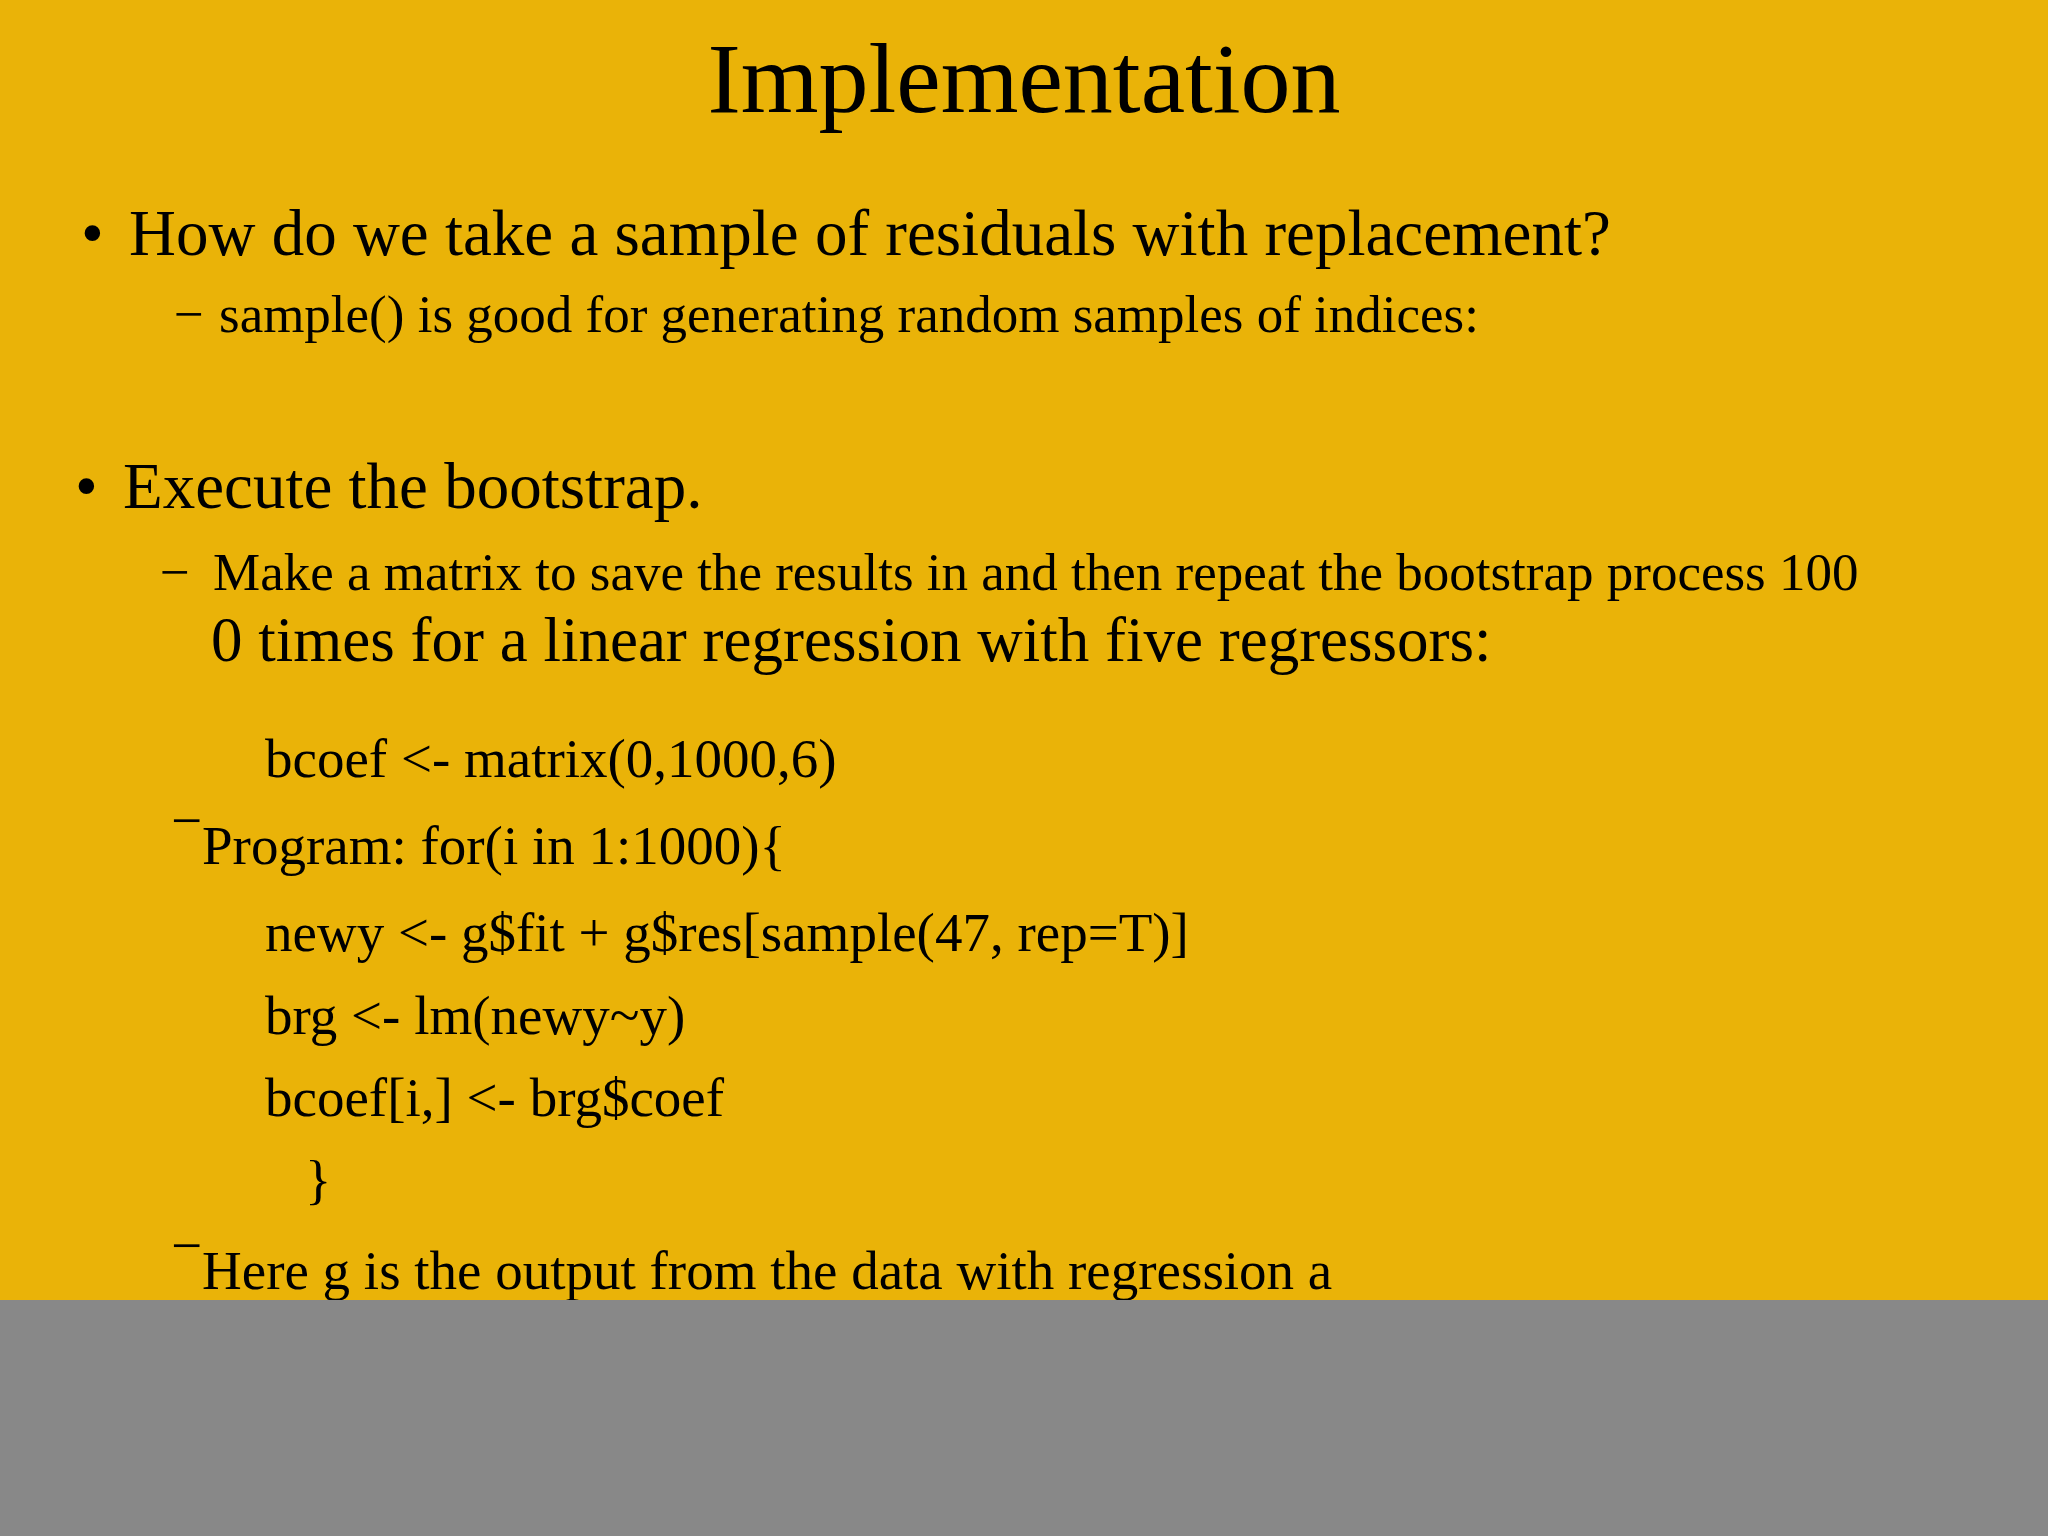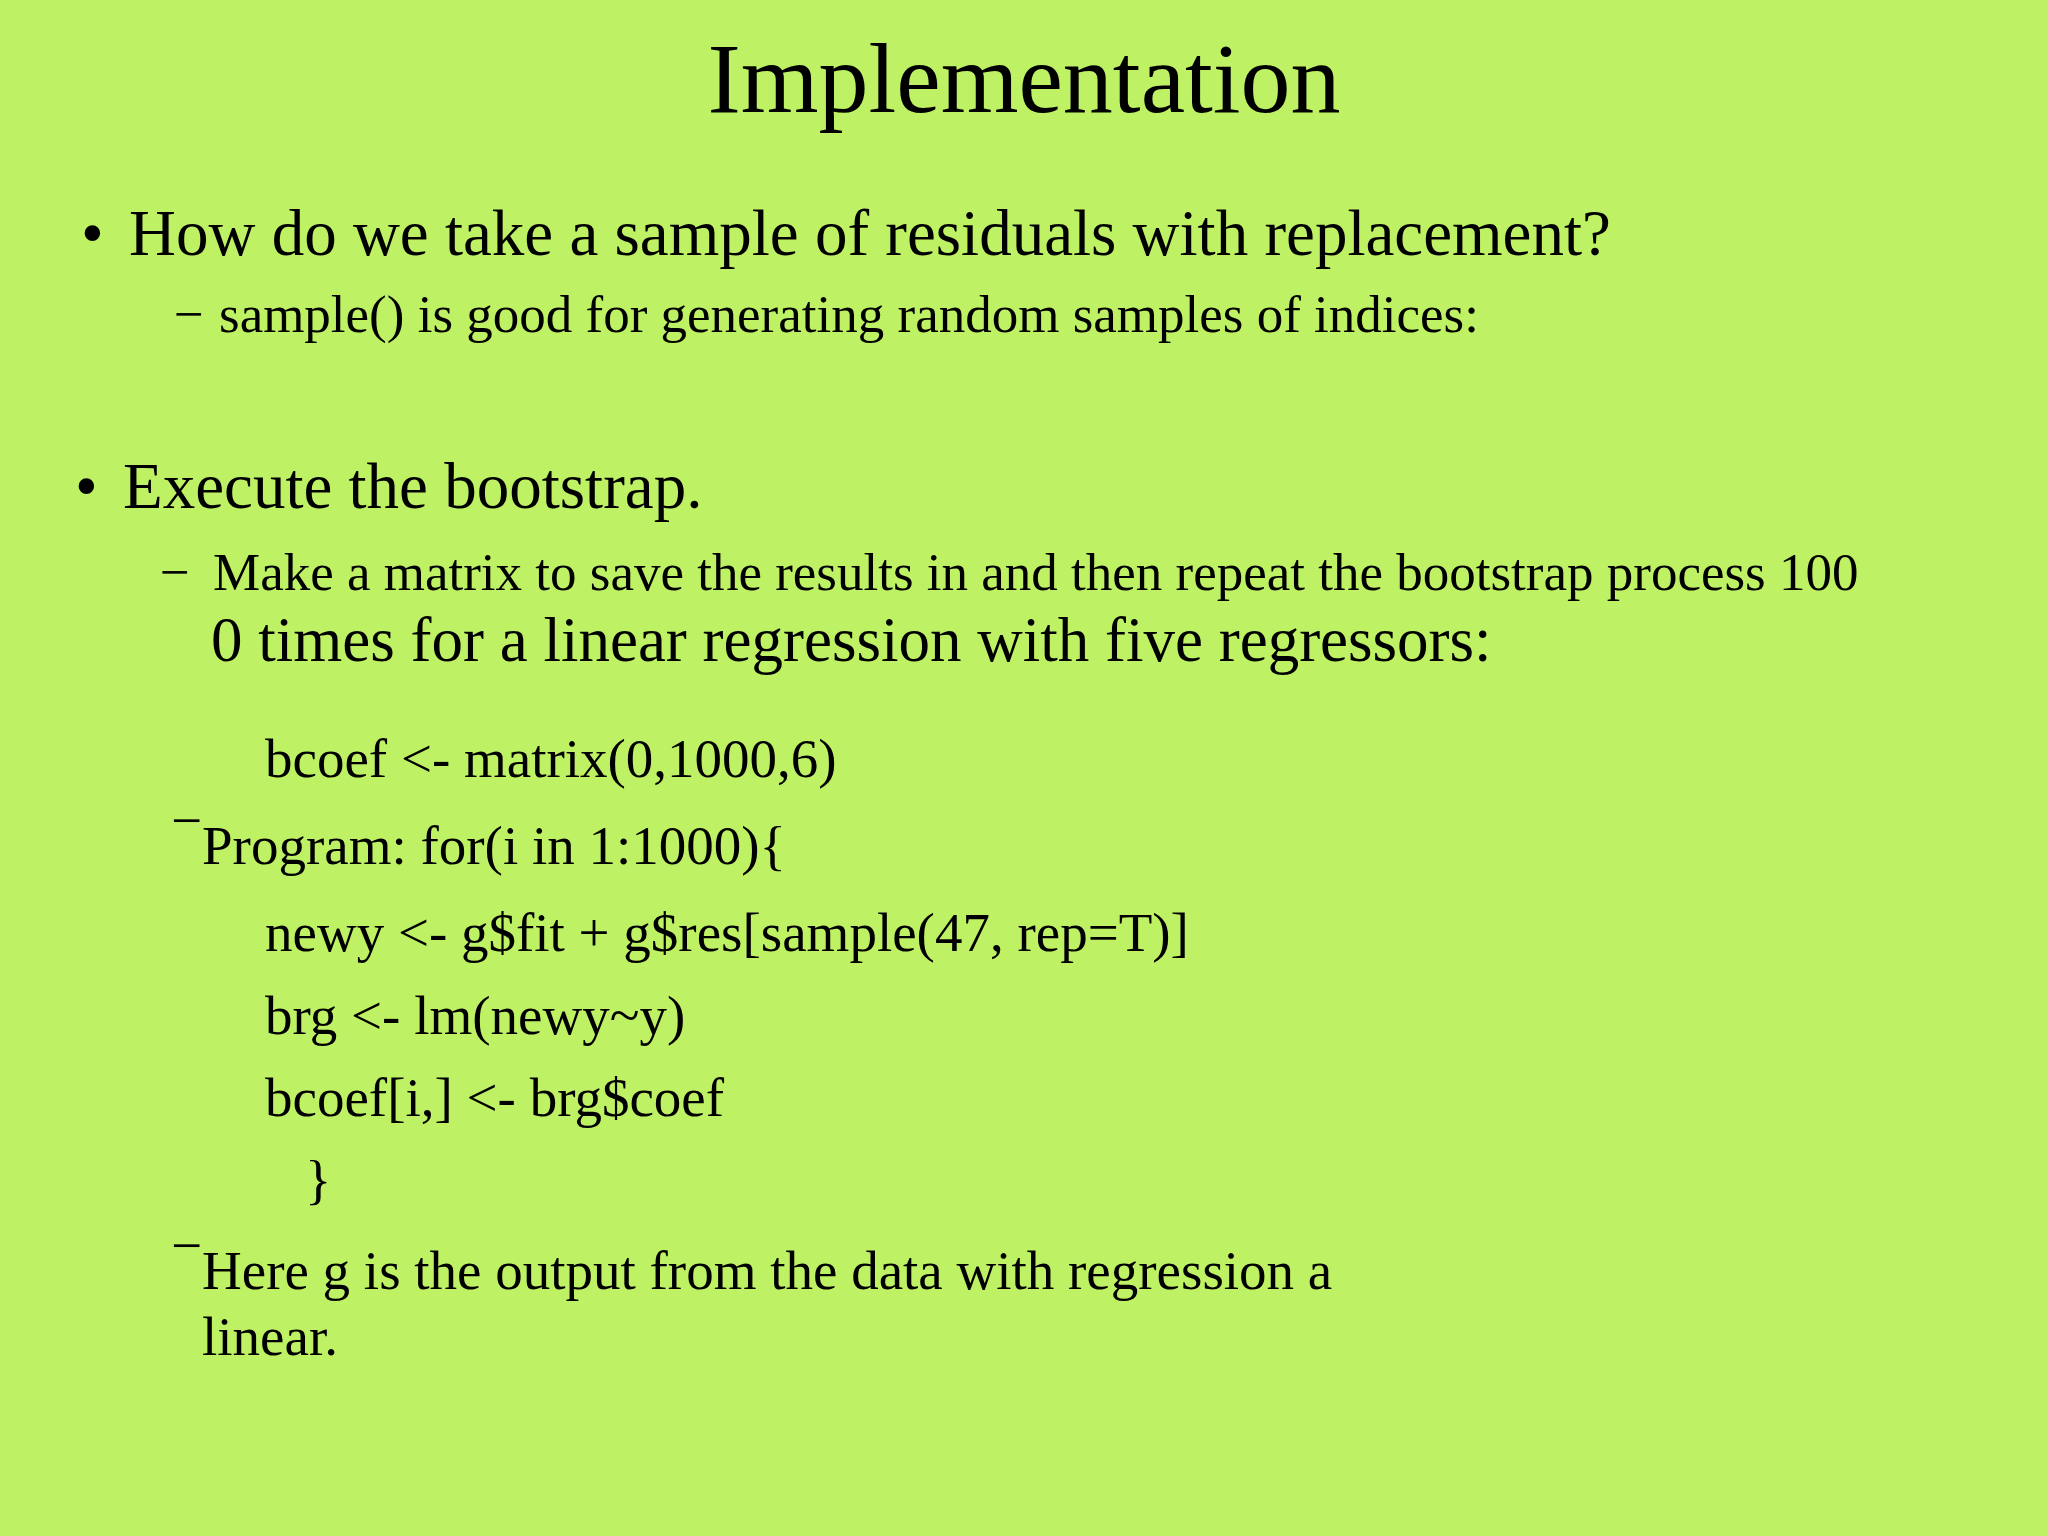--- a/index.html
+++ b/index.html
@@ -1,20 +1,20 @@
 <!DOCTYPE html>
 <html><head>
 <meta charset="utf-8">
 <style>
   html, body { margin: 0; padding: 0; background: #888; }
   .slide {
     position: relative;
     width: 2048px;
-    height: 1536px;
-    background: #bef264;
+    height: 1300px;
+    background: #eab308;
     color: #000000;
     overflow: hidden;
   }
   .line {
     position: absolute;
     white-space: pre;
     line-height: 1.2;
   }
   .serif {
     font-family: "Liberation Serif", "DejaVu Serif", serif;

